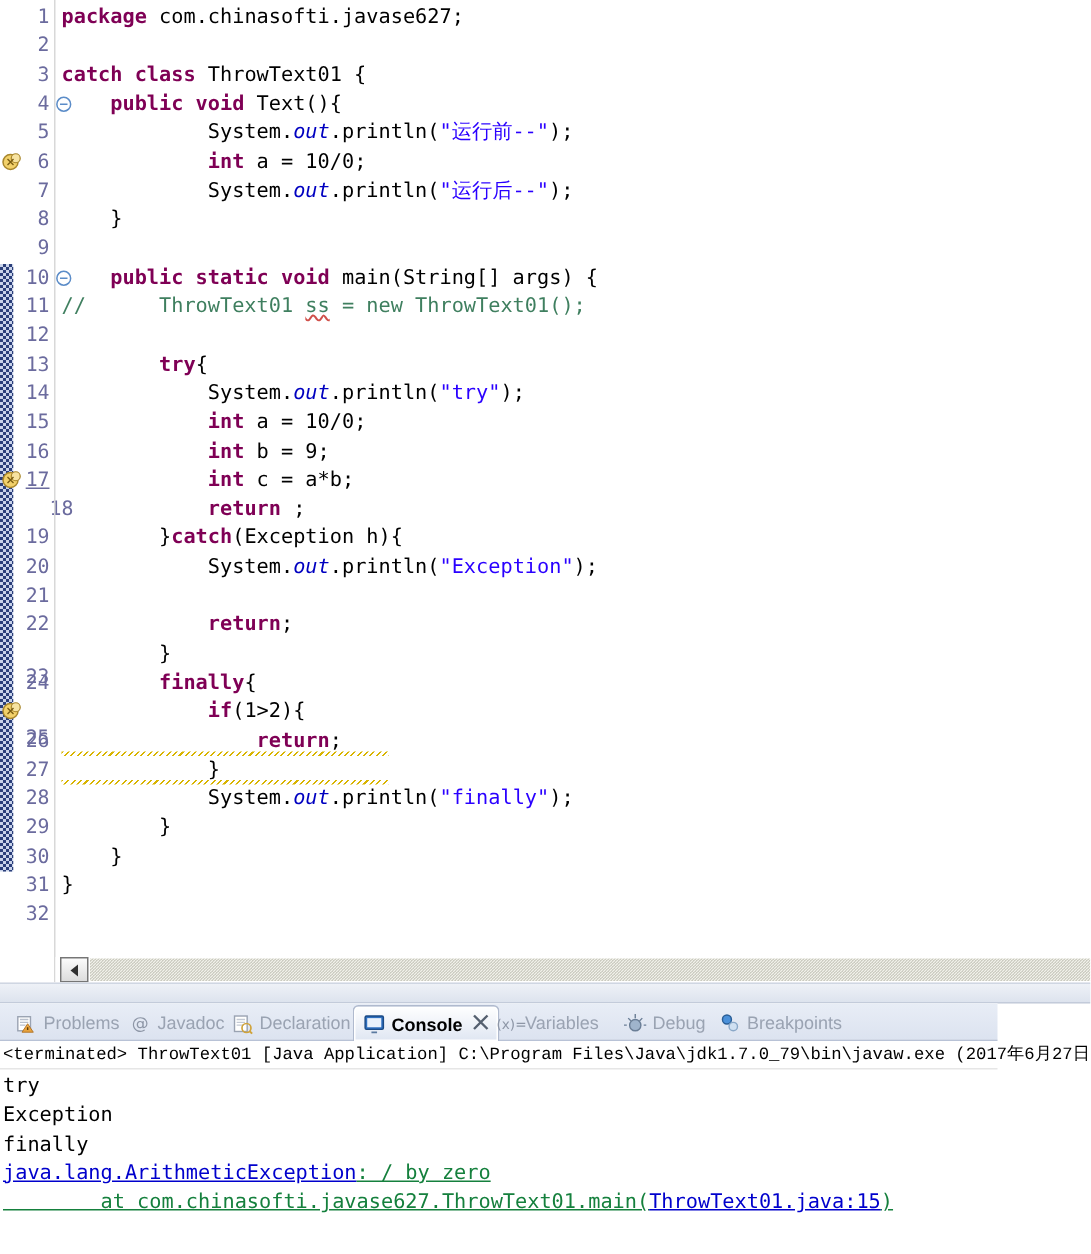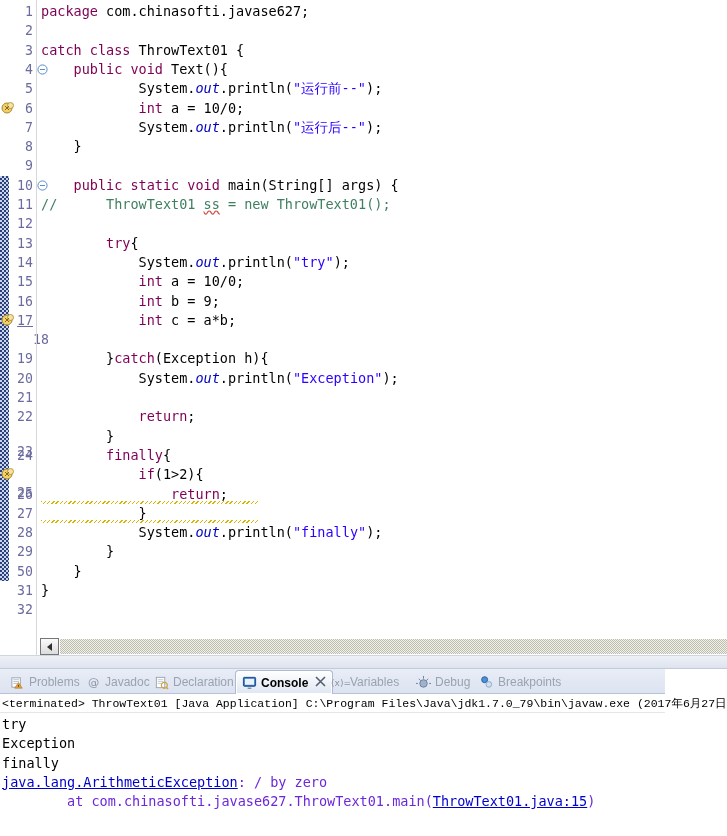--- a/index.html
+++ b/index.html
@@ -56,21 +56,21 @@
     position: absolute; left: 28px; width: 11px; height: 19.3px;
     line-height: 19.3px; text-align: center; font-size: 10px; color: #5b8cc8;
   }
   .warnicon {
     position: absolute; left: 0px; width: 16px; height: 16px;
   }
   .warnicon svg { display: block; }
   .code-text { position: absolute; left: 4px; top: 0; }
 
   
-  .kw  { color: #7f0055; font-weight: normal; }
+  .kw  { color: #7f0055; font-weight: bold; }
   .str { color: #2a00ff; }
   .cmt { color: #3f7f5f; }
   .fld { color: #0000c0; font-style: italic; }
   .pln { color: #000000; }
   .spellsq {
     text-decoration: underline;
     text-decoration-color: #d0504a;
     text-decoration-style: wavy;
   }
   .warnwave {
@@ -146,21 +146,21 @@
     font-family: "Liberation Mono", monospace; font-size: 11.5px;
     color: #000000; white-space: pre;
     border-bottom: 1px solid #e6e6e6;
   }
   .console-out {
     position: relative; padding: 2px 0 0 2px;
     font-family: "DejaVu Sans Mono", monospace; font-size: 13.5px;
   }
   .cline { height: 19.3px; line-height: 19.3px; white-space: pre; }
   .black { color: #000000; }
-  .red   { color: #6d28d9; }
+  .red   { color: #15803d; text-decoration: underline; }
   .link  { color: #0000cc; text-decoration: underline; }
 </style>
 </head>
 <body>
 
 <div id="app">
 
   <div class="editor">
     <div class="change-bar">
       <div class="dirty" id="dirty-bar" style="top: 175.7px; height: 405.3px;"></div>
@@ -196,21 +196,21 @@
         <div class="lnum" style="top: 368.7px; width: 24px;">20</div>
         <div class="lnum" style="top: 388px; width: 24px;">21</div>
         <div class="lnum" style="top: 407.3px; width: 24px;">22</div>
         <div class="lnum" style="top: 442px; width: 24px;">23</div>
         <div class="lnum" style="top: 445.9px; width: 24px;">24</div>
         <div class="lnum" style="top: 483px; width: 24px;">25</div>
         <div class="lnum" style="top: 484.5px; width: 24px;">26</div>
         <div class="lnum" style="top: 503.8px; width: 24px;">27</div>
         <div class="lnum" style="top: 523.1px; width: 24px;">28</div>
         <div class="lnum" style="top: 542.4px; width: 24px;">29</div>
-        <div class="lnum" style="top: 561.7px; width: 24px;">50</div>
+        <div class="lnum" style="top: 561.7px; width: 24px;">30</div>
         <div class="lnum" style="top: 581px; width: 24px;">31</div>
         <div class="lnum" style="top: 600.3px; width: 24px;">32</div>
       </div>
     <div class="gutter-right-line"></div>
     <div class="code-area" id="code-area">
         <div class="line" style="position: absolute; top: 2px; left: 0px; right: 0px;"><span class="code-text"><span class="kw">package</span><span class="pln"> com.chinasofti.javase627;</span></span></div>
         <div class="line" style="position: absolute; top: 21.3px; left: 0px; right: 0px;"><span class="code-text"></span></div>
         <div class="line" style="position: absolute; top: 40.6px; left: 0px; right: 0px;"><span class="code-text"><span class="kw">catch class</span><span class="pln"> ThrowText01 {</span></span></div>
         <div class="line" style="position: absolute; top: 59.9px; left: 0px; right: 0px;"><span class="code-text"><span class="pln">    </span><span class="kw">public void</span><span class="pln"> Text(){</span></span></div>
         <div class="line" style="position: absolute; top: 79.2px; left: 0px; right: 0px;"><span class="code-text"><span class="pln">            System.</span><span class="fld">out</span><span class="pln">.println(</span><span class="str">"运行前--"</span><span class="pln">);</span></span></div>
@@ -218,20 +218,21 @@
         <div class="line" style="position: absolute; top: 117.8px; left: 0px; right: 0px;"><span class="code-text"><span class="pln">            System.</span><span class="fld">out</span><span class="pln">.println(</span><span class="str">"运行后--"</span><span class="pln">);</span></span></div>
         <div class="line" style="position: absolute; top: 137.1px; left: 0px; right: 0px;"><span class="code-text"><span class="pln">    }</span></span></div>
         <div class="line" style="position: absolute; top: 156.4px; left: 0px; right: 0px;"><span class="code-text"></span></div>
         <div class="line" style="position: absolute; top: 175.7px; left: 0px; right: 0px;"><span class="code-text"><span class="pln">    </span><span class="kw">public static void</span><span class="pln"> main(String[] args) {</span></span></div>
         <div class="line" style="position: absolute; top: 195px; left: 0px; right: 0px;"><span class="code-text"><span class="cmt">//      ThrowText01 </span><span class="cmt spellsq">ss</span><span class="cmt"> = new ThrowText01();</span></span></div>
         <div class="line" style="position: absolute; top: 233.6px; left: 0px; right: 0px;"><span class="code-text"><span class="pln">        </span><span class="kw">try</span><span class="pln">{</span></span></div>
         <div class="line" style="position: absolute; top: 252.9px; left: 0px; right: 0px;"><span class="code-text"><span class="pln">            System.</span><span class="fld">out</span><span class="pln">.println(</span><span class="str">"try"</span><span class="pln">);</span></span></div>
         <div class="line" style="position: absolute; top: 272.2px; left: 0px; right: 0px;"><span class="code-text"><span class="pln">            </span><span class="kw">int</span><span class="pln"> a = 10/0;</span></span></div>
         <div class="line" style="position: absolute; top: 291.5px; left: 0px; right: 0px;"><span class="code-text"><span class="pln">            </span><span class="kw">int</span><span class="pln"> b = 9;</span></span></div>
         <div class="line" style="position: absolute; top: 310.8px; left: 0px; right: 0px;"><span class="code-text"><span class="pln">            </span><span class="kw">int</span><span class="pln"> c = a*b;</span></span></div>
+        <div class="line" style="position: absolute; top: 330.1px; left: 0px; right: 0px;"><span class="code-text"><span class="pln">            </span><span class="kw">return</span><span class="pln"> ;</span></span></div>
         <div class="line" style="position: absolute; top: 349.4px; left: 0px; right: 0px;"><span class="code-text"><span class="pln">        }</span><span class="kw">catch</span><span class="pln">(Exception h){</span></span></div>
         <div class="line" style="position: absolute; top: 368.7px; left: 0px; right: 0px;"><span class="code-text"><span class="pln">            System.</span><span class="fld">out</span><span class="pln">.println(</span><span class="str">"Exception"</span><span class="pln">);</span></span></div>
         <div class="line" style="position: absolute; top: 407.3px; left: 0px; right: 0px;"><span class="code-text"><span class="pln">            </span><span class="kw">return</span><span class="pln">;</span></span></div>
         <div class="line" style="position: absolute; top: 426.6px; left: 0px; right: 0px;"><span class="code-text"><span class="pln">        }</span></span></div>
         <div class="line" style="position: absolute; top: 445.9px; left: 0px; right: 0px;"><span class="code-text"><span class="pln">        </span><span class="kw">finally</span><span class="pln">{</span></span></div>
         <div class="line" style="position: absolute; top: 465.2px; left: 0px; right: 0px;"><span class="code-text"><span class="pln">            </span><span class="kw">if</span><span class="pln">(1&gt;2){</span></span></div>
         <div class="line" style="position: absolute; top: 484.5px; left: 0px; right: 0px;"><span class="code-text"><span class="pln">                </span><span class="kw">return</span><span class="pln">;</span></span></div>
         <div class="line" style="position: absolute; top: 503.8px; left: 0px; right: 0px;"><span class="code-text"><span class="pln">            }</span></span></div>
         <div class="line" style="position: absolute; top: 523.1px; left: 0px; right: 0px;"><span class="code-text"><span class="pln">            System.</span><span class="fld">out</span><span class="pln">.println(</span><span class="str">"finally"</span><span class="pln">);</span></span></div>
         <div class="line" style="position: absolute; top: 542.4px; left: 0px; right: 0px;"><span class="code-text"><span class="pln">        }</span></span></div>

